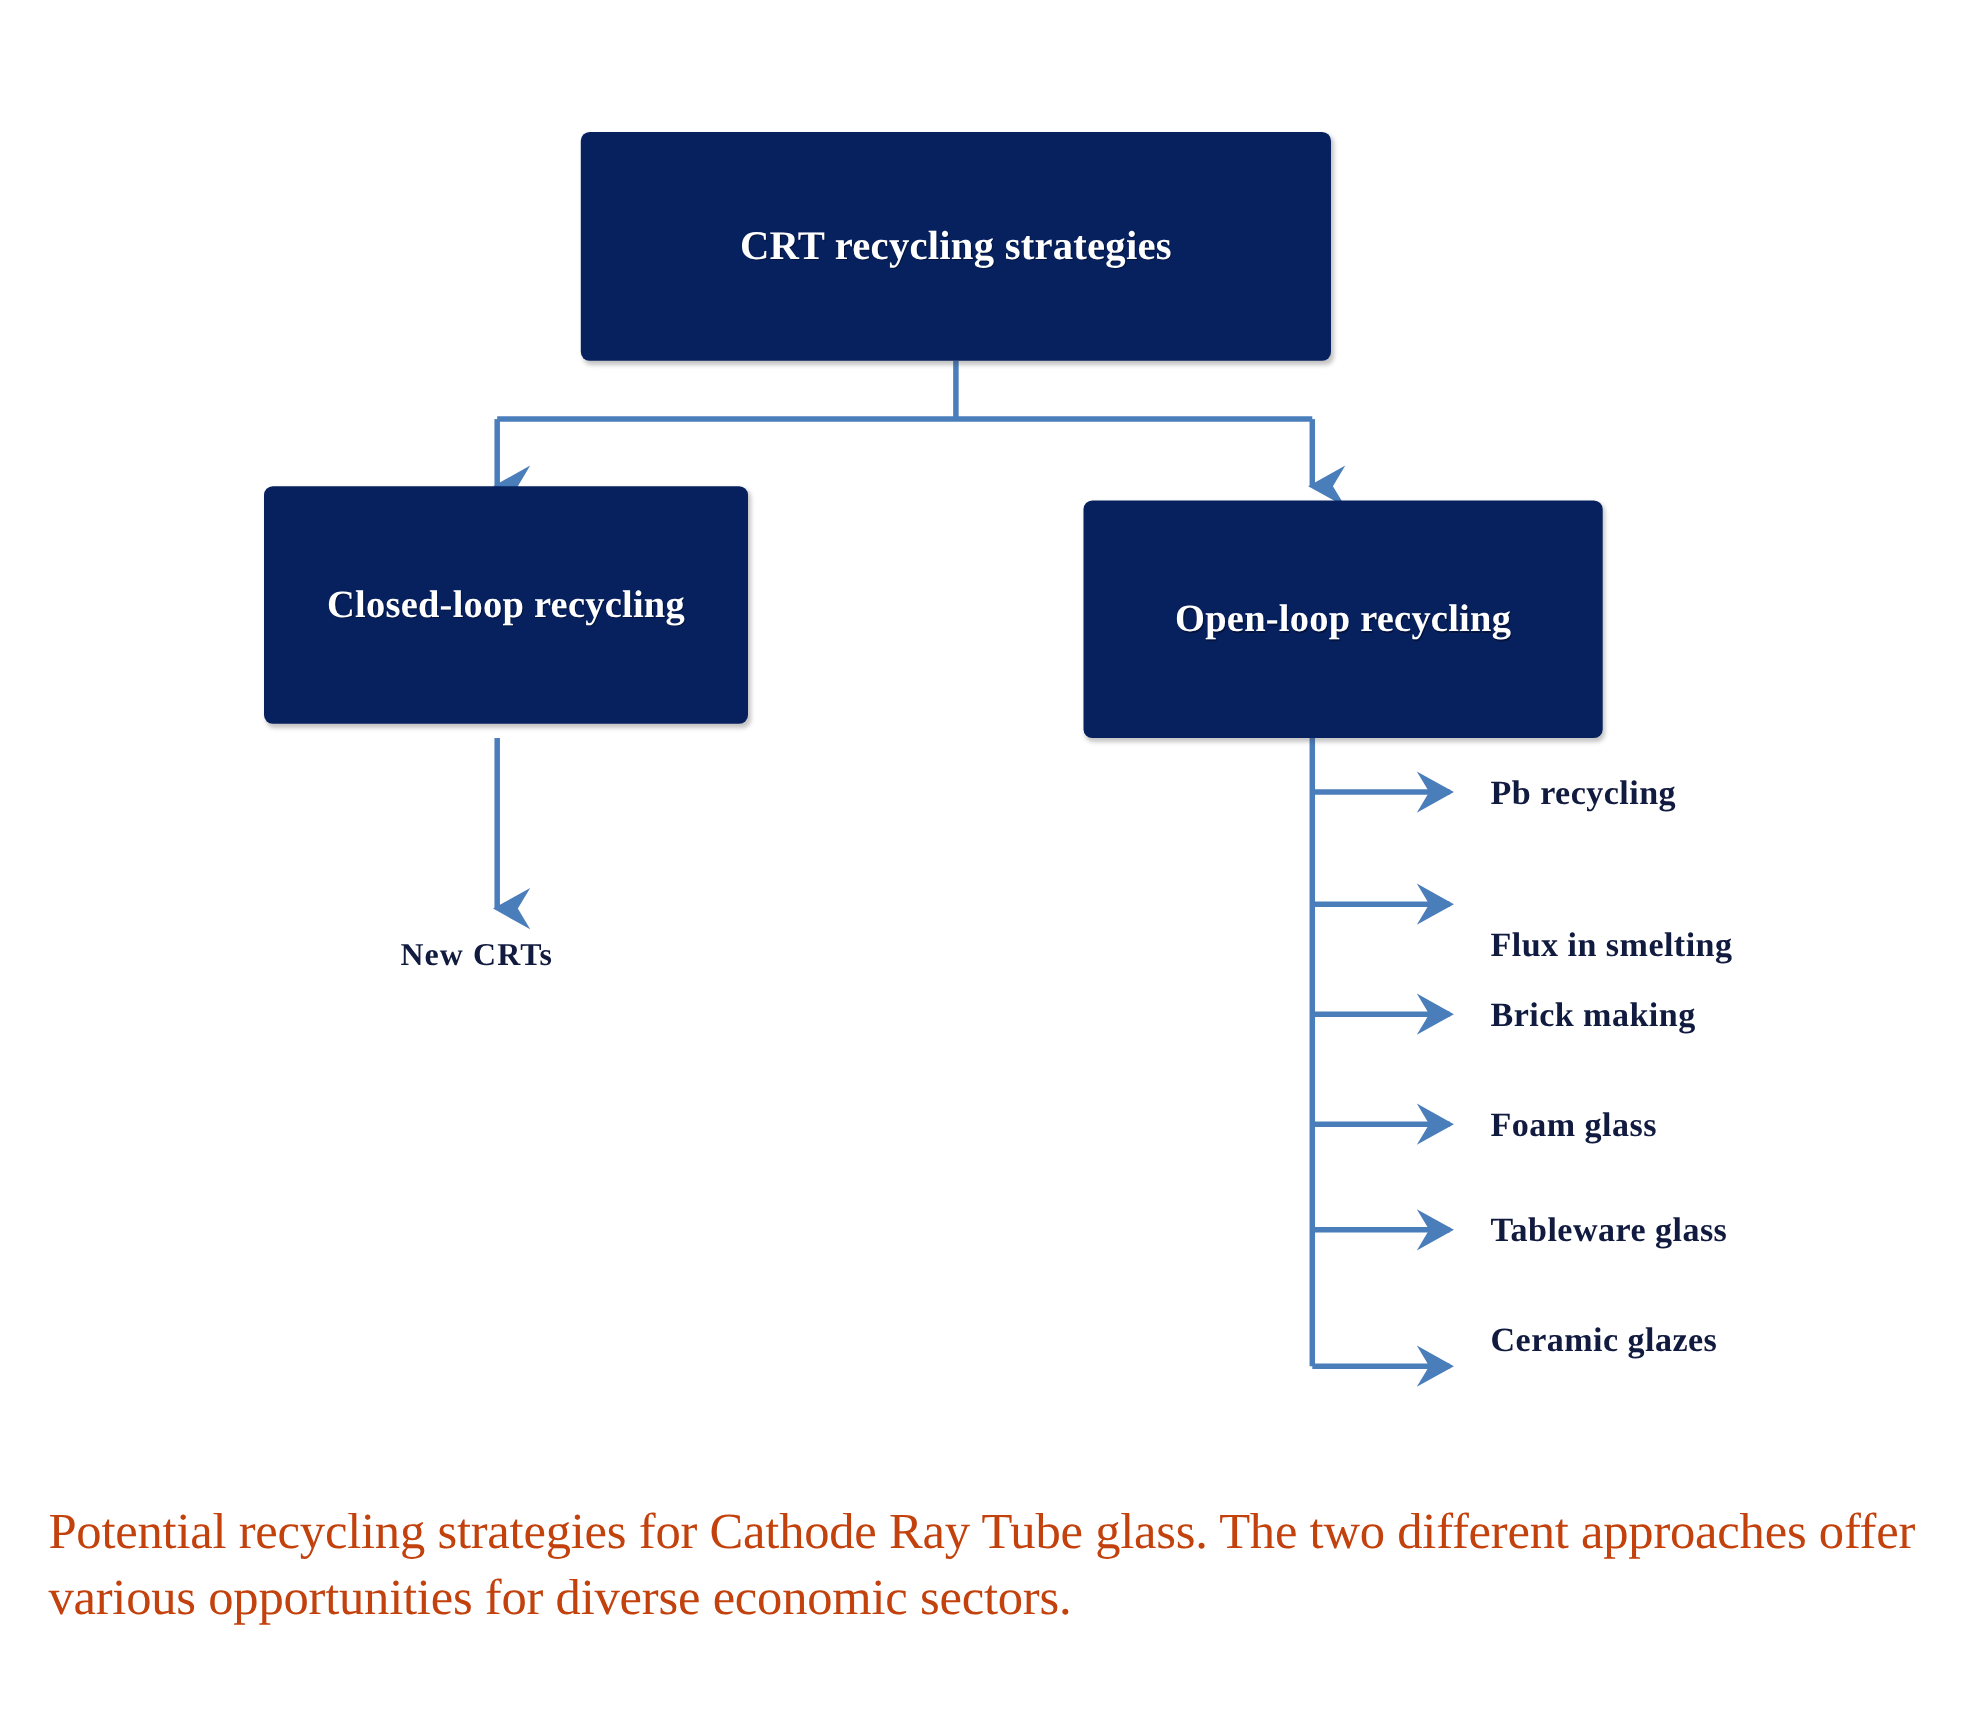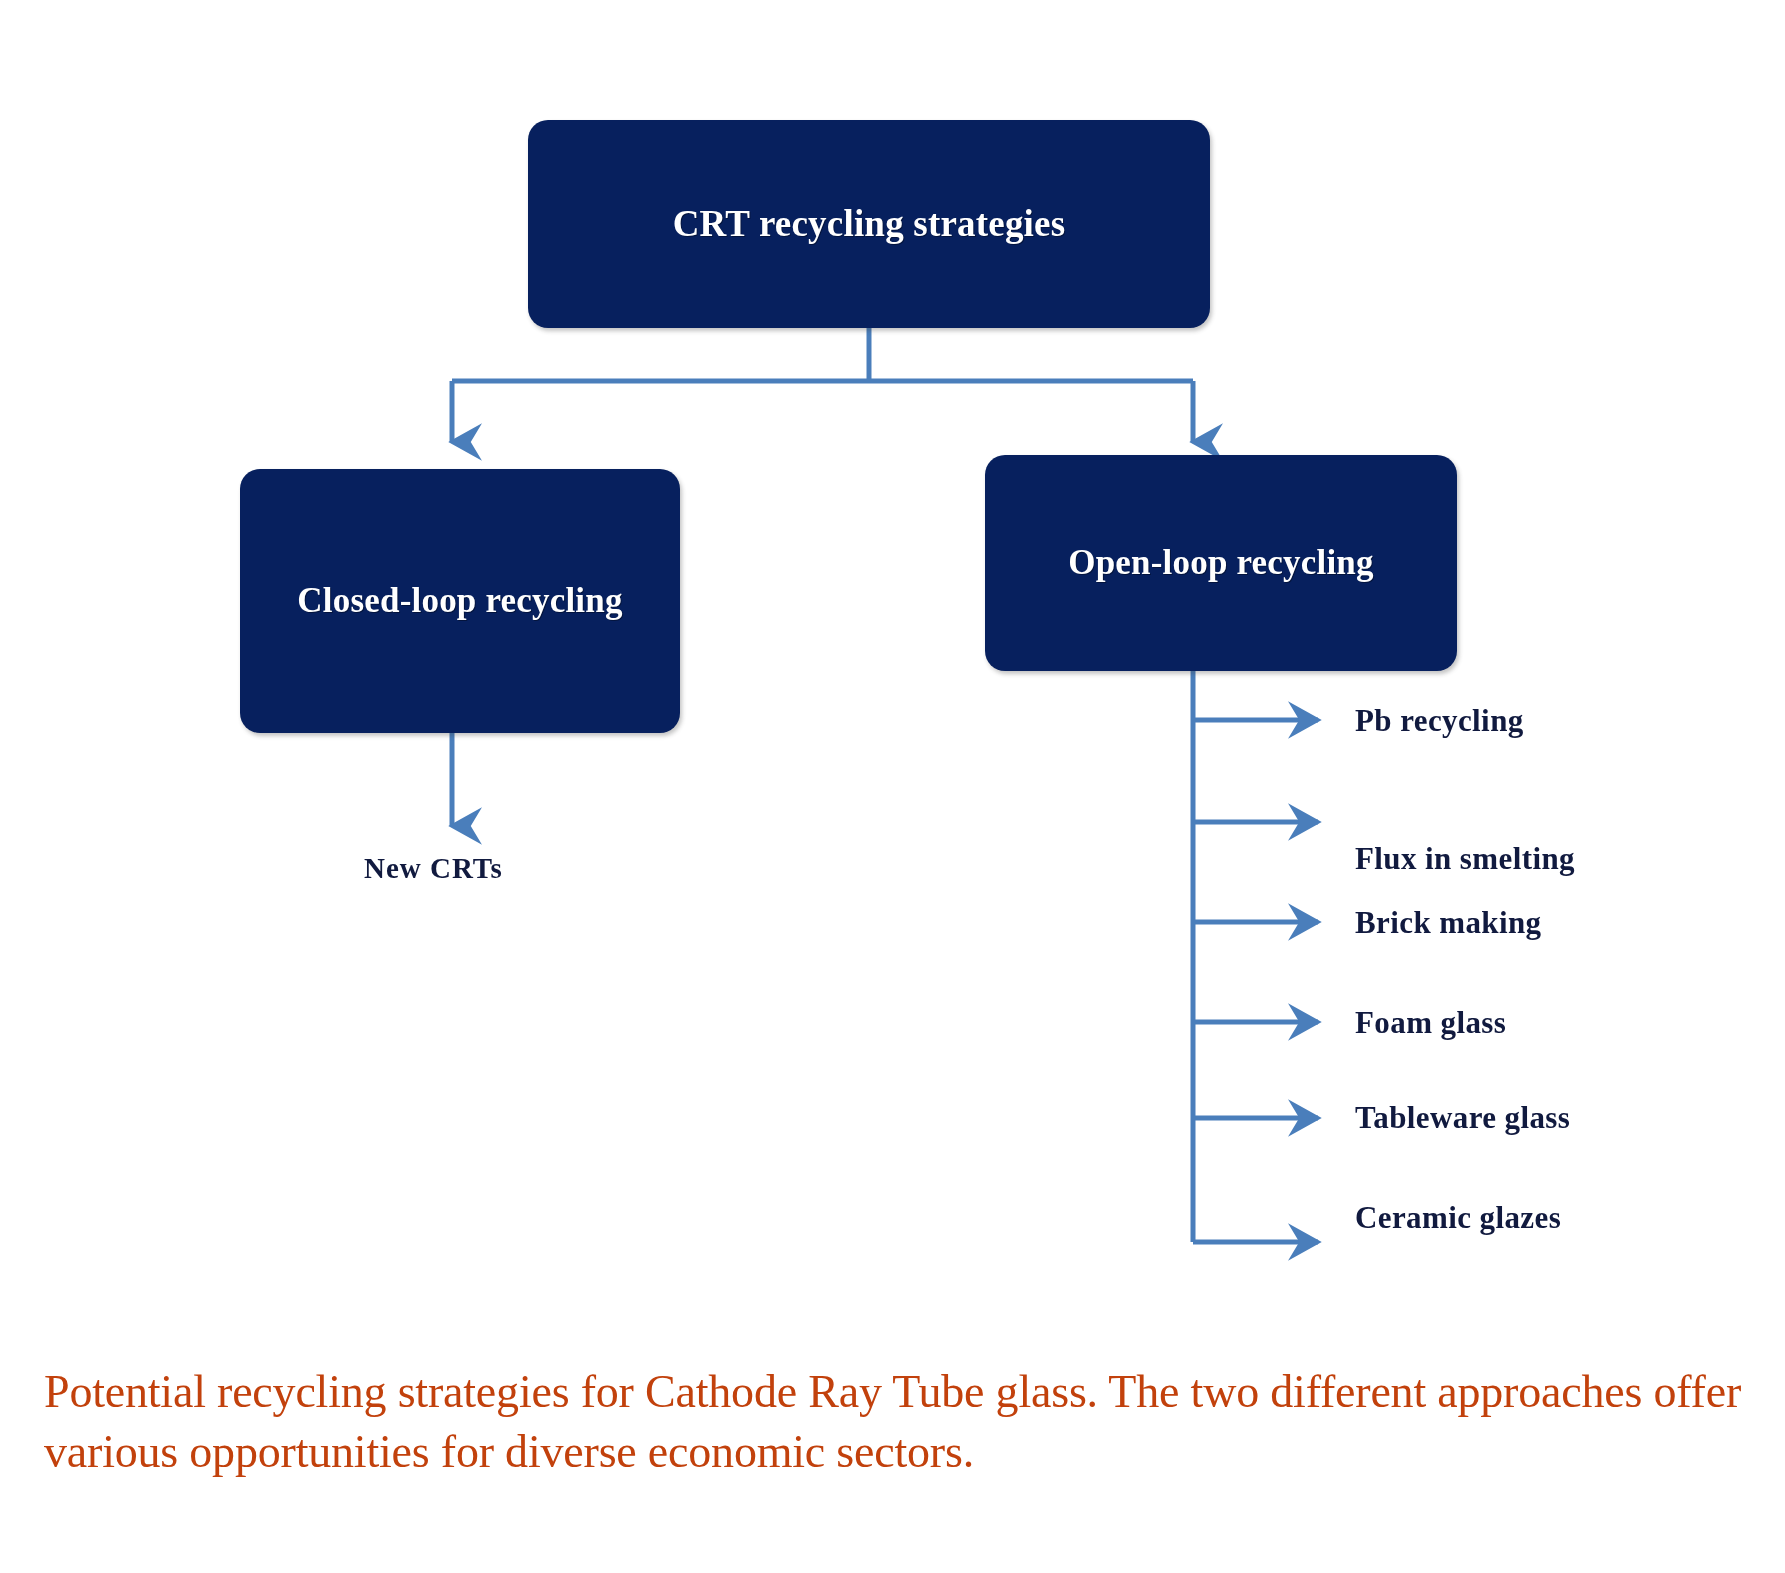--- a/index.html
+++ b/index.html
@@ -27,21 +27,21 @@
     width: 1785px;
     height: 1573px;
     pointer-events: none;
   }
 
   
   .node {
     position: absolute;
     box-sizing: border-box;
     background: #07205e;
-    border-radius: 20px;
+    border-radius: 8px;
     display: flex;
     align-items: center;
     justify-content: center;
     box-shadow: 2px 3px 4px rgba(60,60,60,0.30);
   }
   .node-label {
     color: #ffffff;
     font-family: "Liberation Serif", "DejaVu Serif", serif;
     font-weight: bold;
     letter-spacing: 0.2px;
@@ -53,23 +53,23 @@
   #node-root {
     left: 528px;
     top: 120px;
     width: 682px;
     height: 208px;
   }
   #node-root .node-label { font-size: 37px; }
 
   #node-closed {
     left: 240px;
-    top: 469px;
+    top: 442px;
     width: 440px;
-    height: 264px;
+    height: 216px;
   }
   #node-closed .node-label { font-size: 35px; }
 
   #node-open {
     left: 985px;
     top: 455px;
     width: 472px;
     height: 216px;
   }
   #node-open .node-label { font-size: 35px; }

